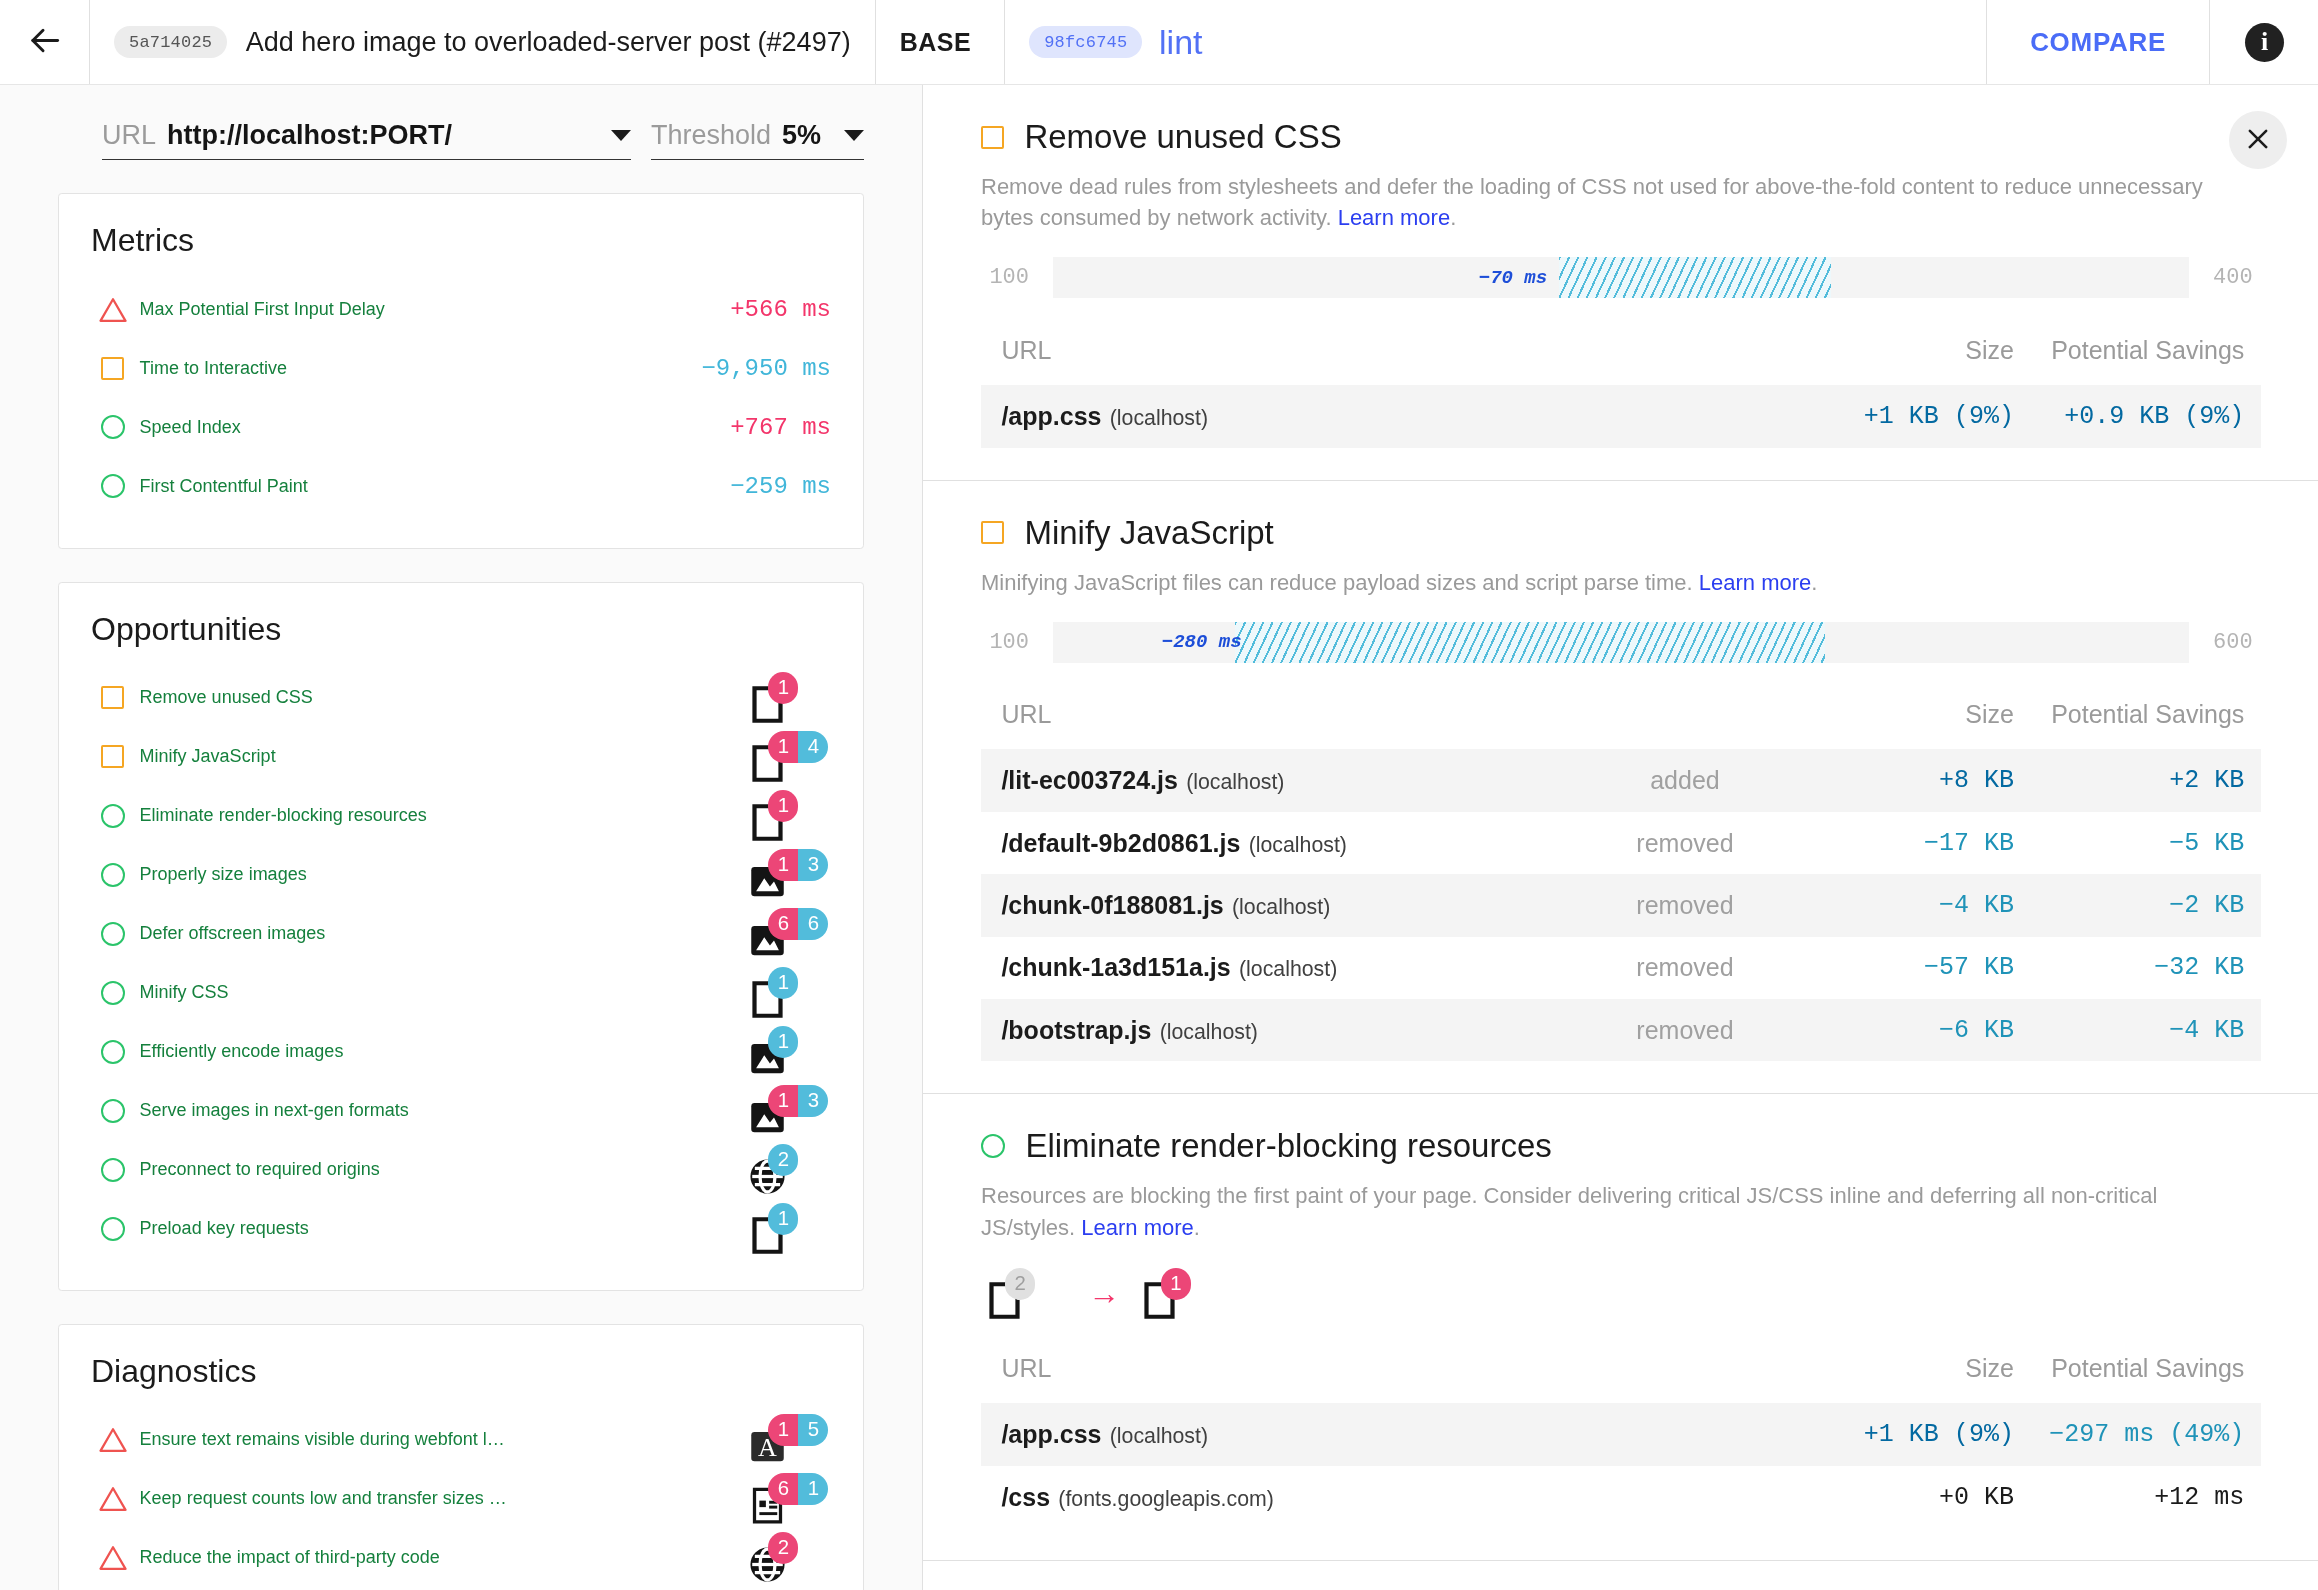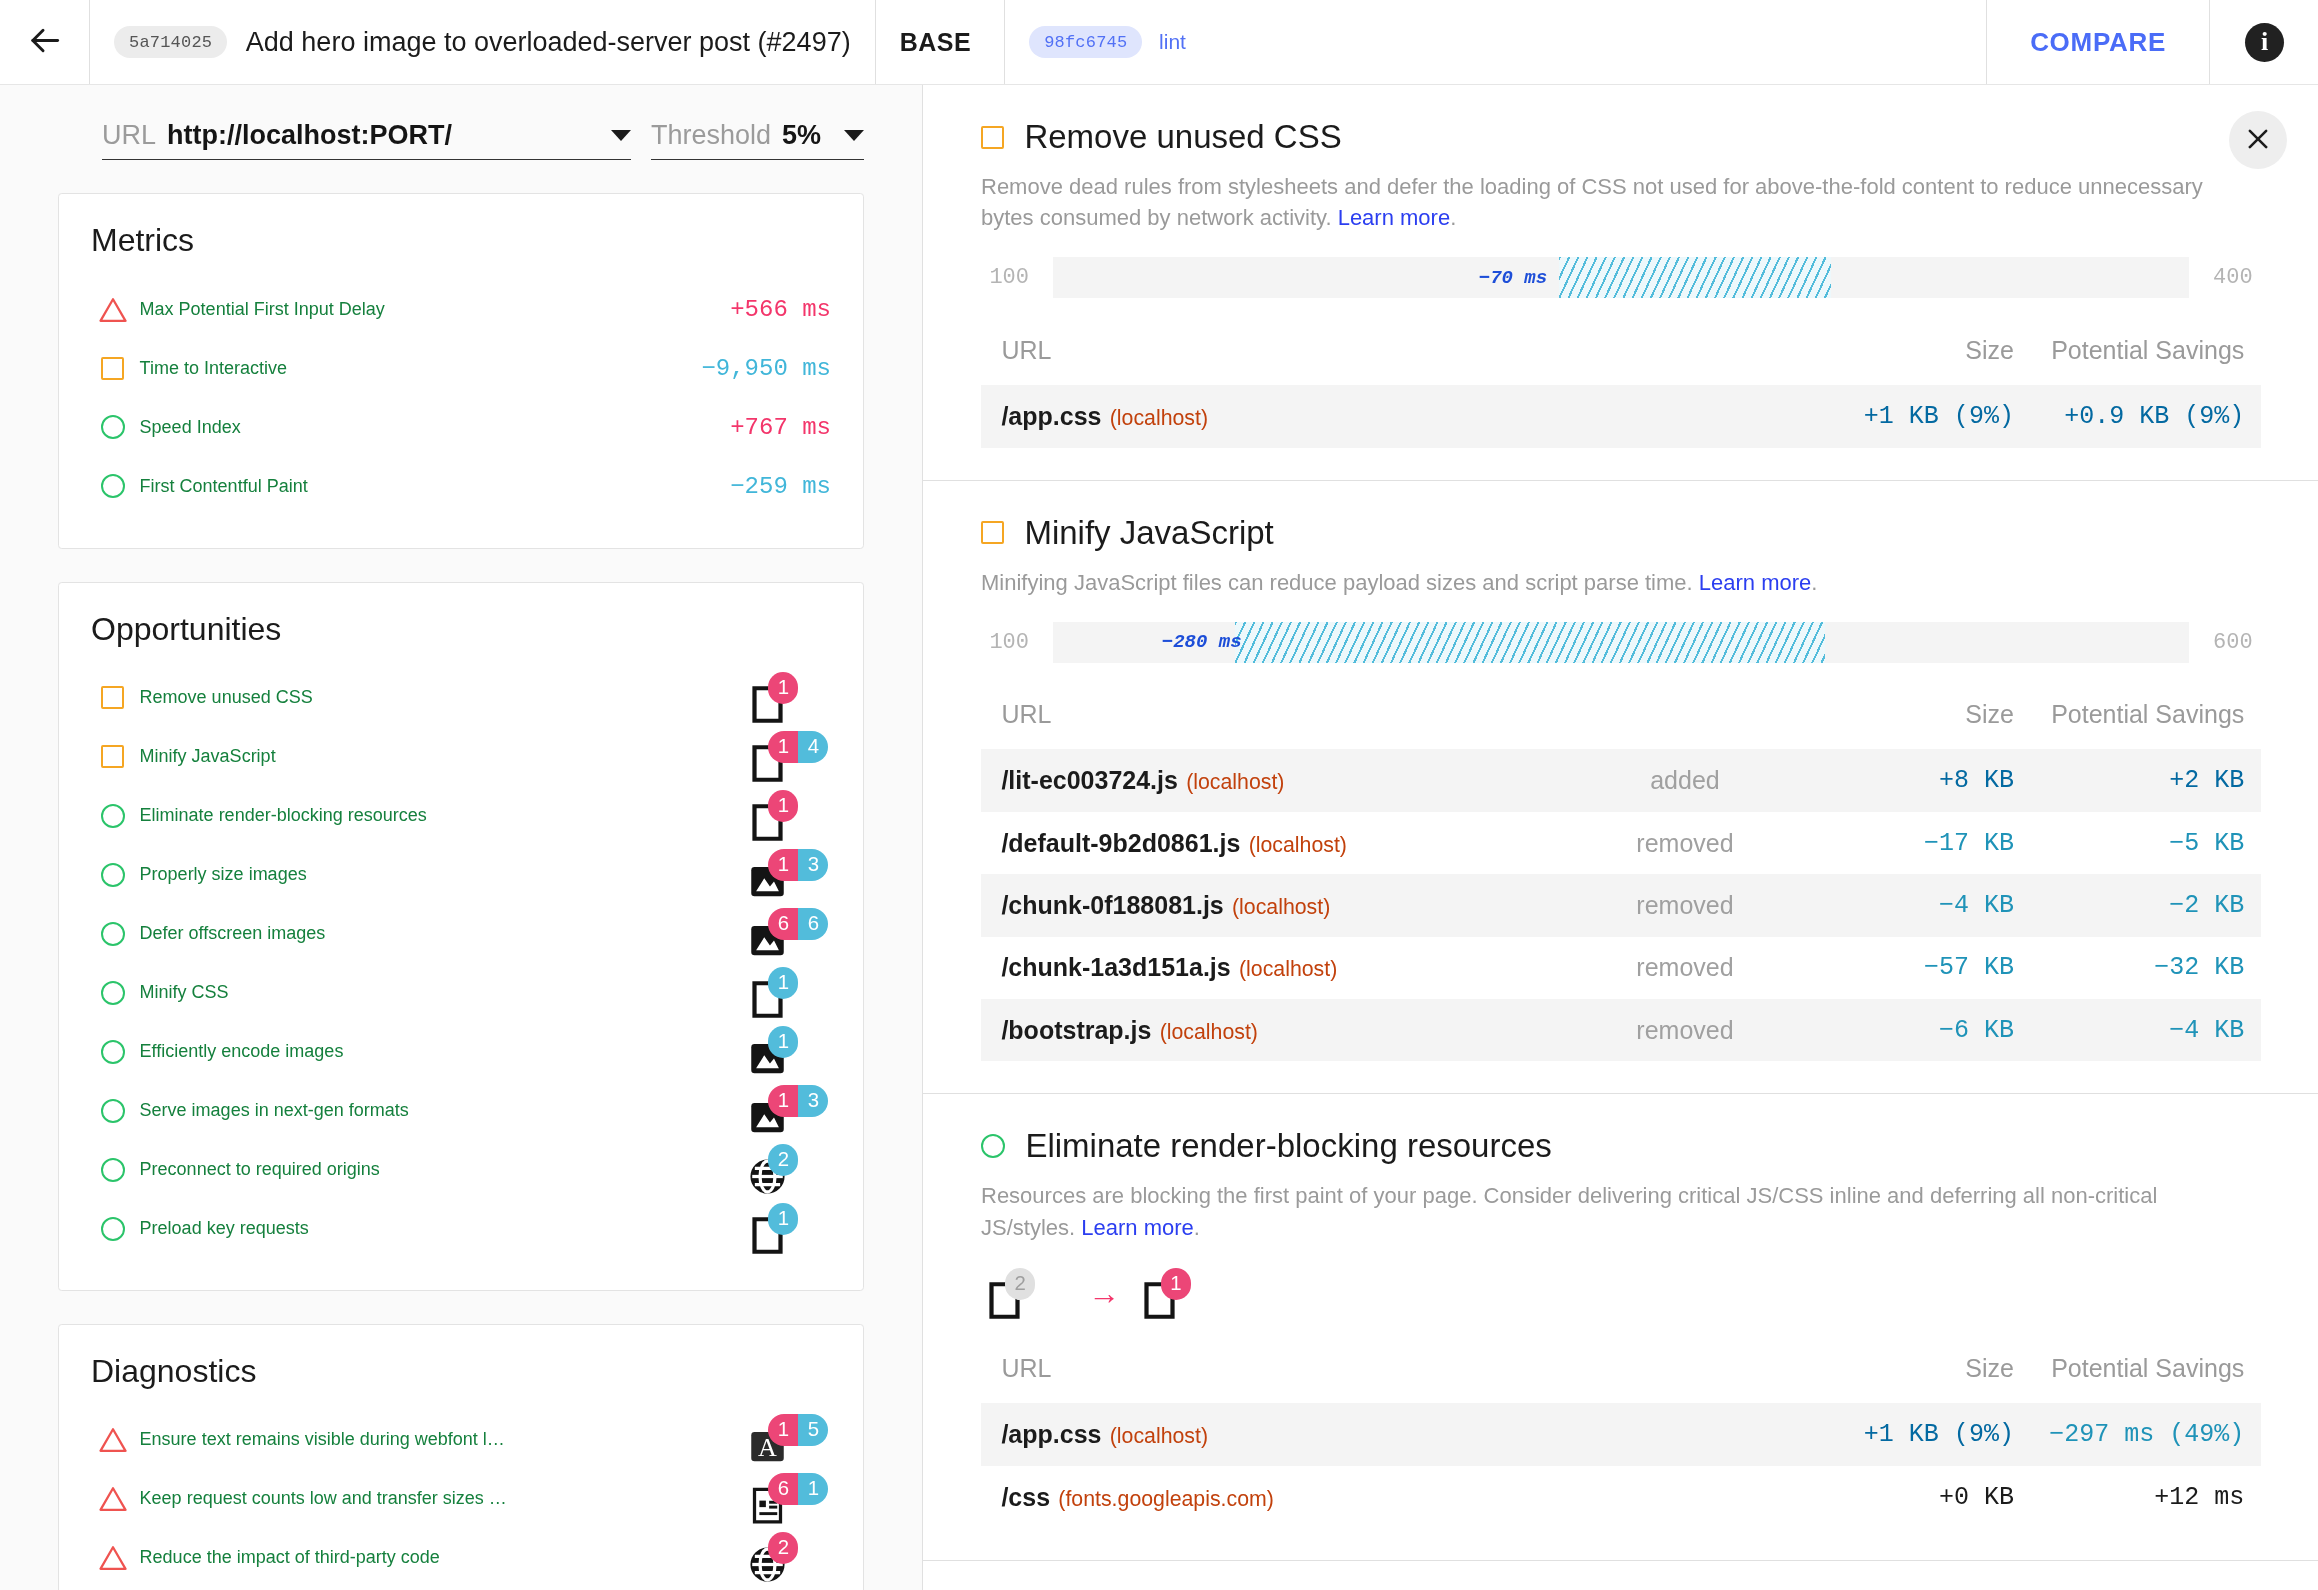--- a/index.html
+++ b/index.html
@@ -50,21 +50,21 @@
     color: #1b1b1b;
   }
   .base-label {
     font-size: 25px;
     font-weight: bold;
     color: #1b1b1b;
     letter-spacing: 0.5px;
   }
   .lint-label {
     margin-left: 16.7px;
-    font-size: 21px;
+    font-size: 34px;
     color: #5271f5;
   }
   .compare-btn {
     font-size: 26px;
     color: #4a6cf7;
     font-weight: bold;
     letter-spacing: 0.7px;
     cursor: pointer;
     background: none; border: none;
     font-family: "Liberation Sans", sans-serif;
@@ -287,21 +287,21 @@
   table.tbl th.url-col { text-align: left; padding-left: 20.4px; }
   table.tbl td {
     padding: 16.7px 16.7px;
     font-size: 25px;
     text-align: right;
     white-space: nowrap;
   }
   table.tbl td.url-col { text-align: left; padding-left: 20.4px; }
   table.tbl tr.alt td { background: #f4f4f4; }
   .u-path { color: #1b1b1b; font-weight: bold; font-size: 25px; }
-  .u-host { color: #c2410c; font-size: 21.3px; margin-left: 8.3px; font-weight: normal; margin-top: 28px; }
+  .u-host { color: #404040; font-size: 21.3px; margin-left: 8.3px; font-weight: normal; margin-top: 28px; }
   .c-state { color: #a0a0a0; text-align: center !important; }
   .num {
     font-family: "Liberation Mono", monospace;
     font-size: 24px;
   }
   .n-pink { color: #0369a1; }
   .n-cyan { color: #1f93b8; }
   .n-dark { color: #1b1b1b; }
 
   

